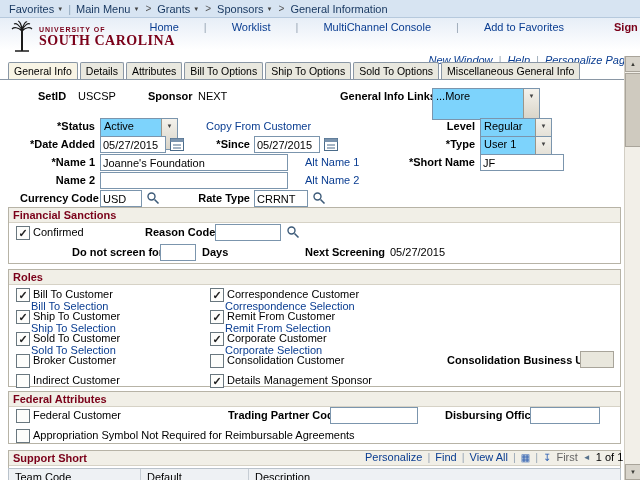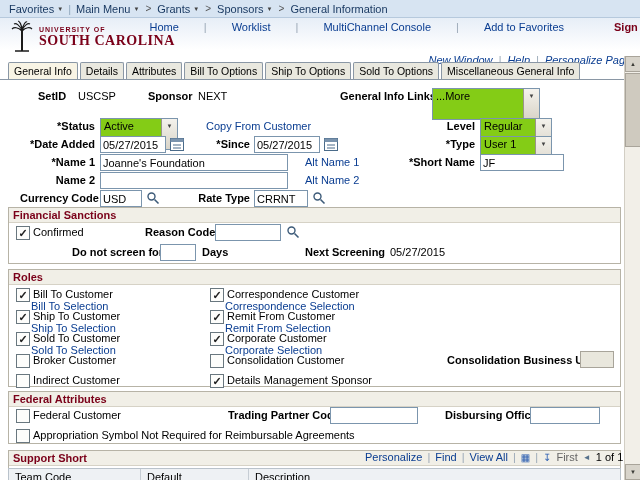--- a/index.html
+++ b/index.html
@@ -32,21 +32,21 @@
   #tabline{position:absolute;left:0;top:79px;width:624px;border-top:1px solid #8a97a5;}
   
   .flbl{position:absolute;font-weight:bold;white-space:nowrap;}
   .rlbl{position:absolute;font-weight:bold;text-align:right;white-space:nowrap;}
   .clbl{position:absolute;white-space:nowrap;}
   .val{position:absolute;white-space:nowrap;}
   .lnk{position:absolute;color:#0a3d91;white-space:nowrap;cursor:pointer;}
   .inp{position:absolute;height:17px;box-sizing:border-box;border:1px solid #7b95ad;
        font:11px "Liberation Sans",sans-serif;padding:0 2px;background:#fff;color:#000;}
   .inp.dis{background:#e9e7dd;border-color:#a8a49a;}
-  .dd{position:absolute;height:32px;border:1px solid #7b95ad;background:#84cc16;display:flex;box-sizing:border-box;cursor:pointer;}
+  .dd{position:absolute;height:32px;border:1px solid #7b95ad;background:#7dd3fc;display:flex;box-sizing:border-box;cursor:pointer;}
   .dd .dval{flex:1;padding:1px 3px;overflow:hidden;white-space:nowrap;}
   .dd .dbtn{width:15px;background:linear-gradient(#f4f2ec,#d9d4c8);border-left:1px solid #9a958a;
             text-align:center;color:#444;font-size:6px;line-height:15px;}
   .icon{position:absolute;cursor:pointer;}
   .chk{position:absolute;width:12px;height:12px;border:1px solid #69777f;background:#fdfdfb;
        box-sizing:content-box;cursor:pointer;text-align:center;}
   .chk .mark{display:none;font-size:11px;line-height:12px;color:#222;font-weight:bold;}
   .chk.checked .mark{display:block;}
   
   .box{position:absolute;left:8px;width:613px;border:1px solid #b7b3a6;box-sizing:border-box;background:#fff;}

